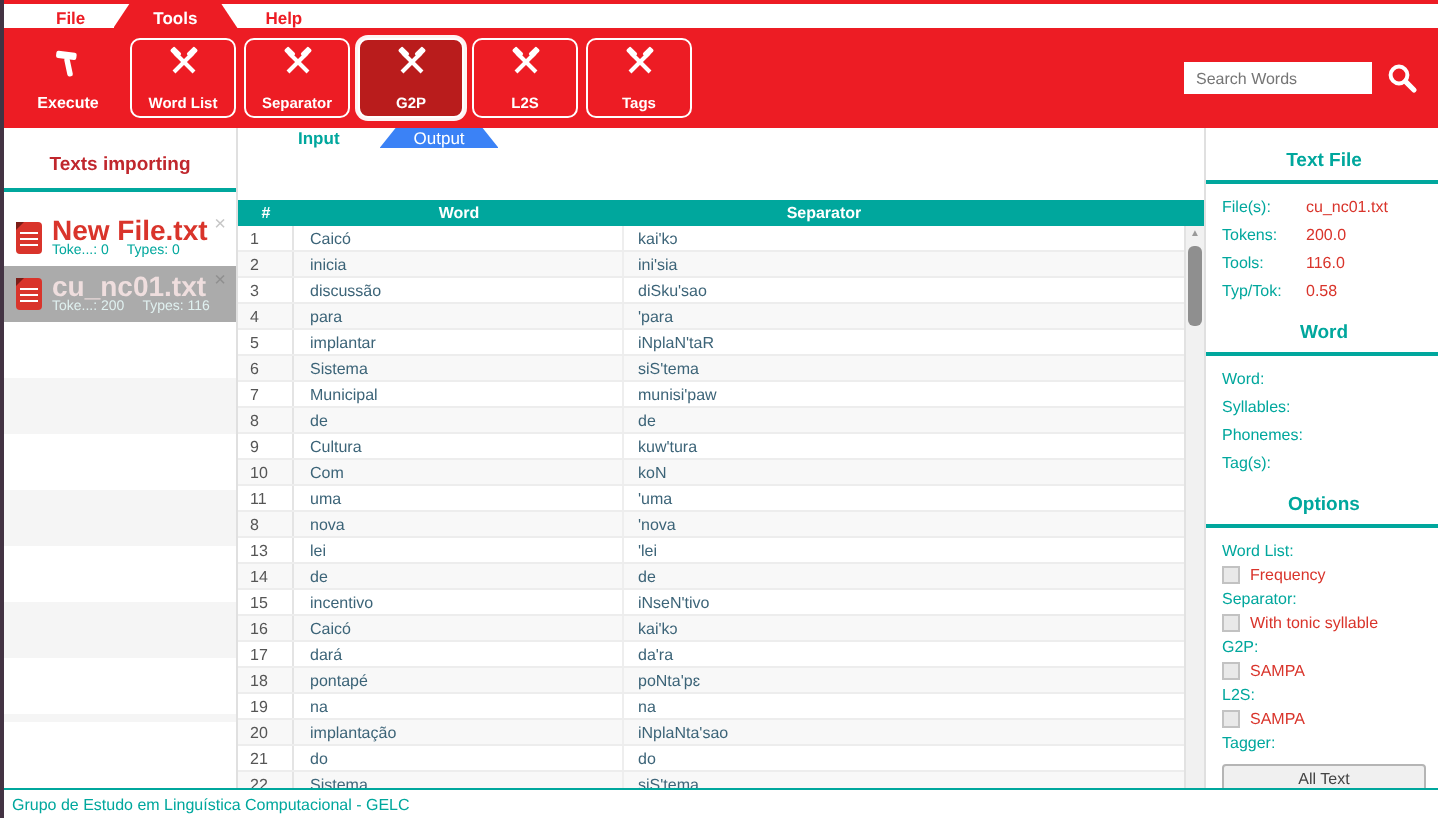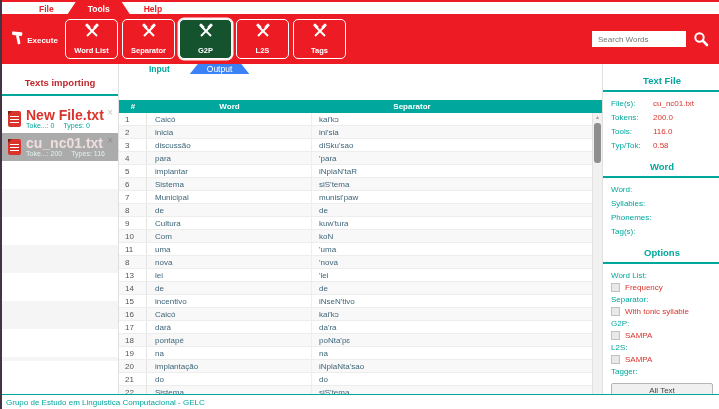--- a/index.html
+++ b/index.html
@@ -4,35 +4,35 @@
 <style>
   * { margin:0; padding:0; box-sizing:border-box; }
   html,body { width:719px; height:409px; }
   #app {
     position:relative; width:719px; height:409px; background:#fff;
     font-family:"Liberation Sans","DejaVu Sans",sans-serif; overflow:hidden;
     border-left:2px solid #433343;
   }
   
   .menubar { position:absolute; top:0; left:0; right:0; height:14px; background:#fff;
-    border-top:2px solid #ED1C24; display:flex; align-items:stretch; padding-left:23px; }
+    border-top:2px solid #ED1C24; display:flex; align-items:stretch; padding-left:12px; }
   .menu-tab { font-size:8.5px; font-weight:bold; color:#ED1C24; padding:2px 14px 1px;
     display:flex; align-items:center; cursor:default; }
   .menu-tab.active { background:#ED1C24; color:#fff; padding:2px 20px 1px;
     clip-path:polygon(8px 0, calc(100% - 8px) 0, 100% 100%, 0 100%); }
   
   .toolbar { position:absolute; top:14px; left:0; right:0; height:50px; background:#ED1C24;
     display:flex; align-items:center; padding-left:6px; }
-  .execute { width:52px; height:44px; display:flex; flex-direction:row; align-items:center;
+  .execute { width:52px; height:44px; display:flex; flex-direction:column; align-items:center;
     justify-content:center; color:#fff; margin-right:5px; }
   .execute-label { font-size:8px; font-weight:bold; margin-top:2px; }
   .tool-btn { width:53px; height:40px; border:1px solid #fff; border-radius:5px; background:#ED1C24;
     display:flex; flex-direction:column; align-items:center; justify-content:center;
     color:#fff; margin-right:4px; }
-  .tool-btn.active { box-shadow:0 0 0 1.5px rgba(255,255,255,.95); background:#14532d; }
+  .tool-btn.active { box-shadow:0 0 0 1.5px rgba(255,255,255,.95); background:#b91c1c; }
   .tool-label { font-size:7.5px; font-weight:bold; margin-top:3px; white-space:nowrap; }
   .search-wrap { position:absolute; right:10px; top:17px; display:flex; align-items:center; }
   .search-input { width:94px; height:16px; font-size:8px; border:1px solid #fff; padding:0 5px;
     outline:none; color:#555; font-family:inherit; }
   .search-icon { margin-left:7px; width:16px; height:16px; }
   
   .left-panel { position:absolute; top:64px; left:0; width:117px; height:330px; background:#fff;
     border-right:1px solid #e0e0e0; }
   .left-title { margin-top:13px; text-align:center; font-size:9.5px; font-weight:bold; color:#C0272D; }
   .left-hr { height:2px; background:#00A79D; margin-top:6px; }

